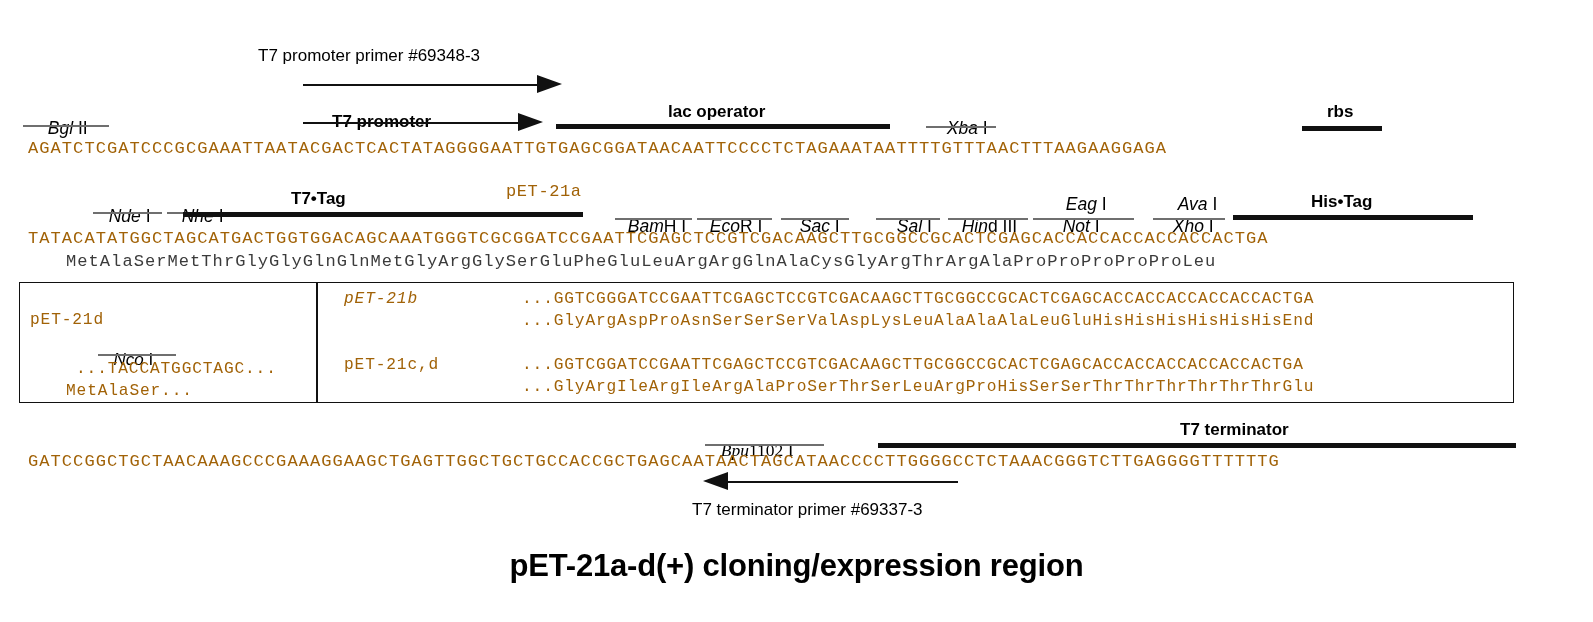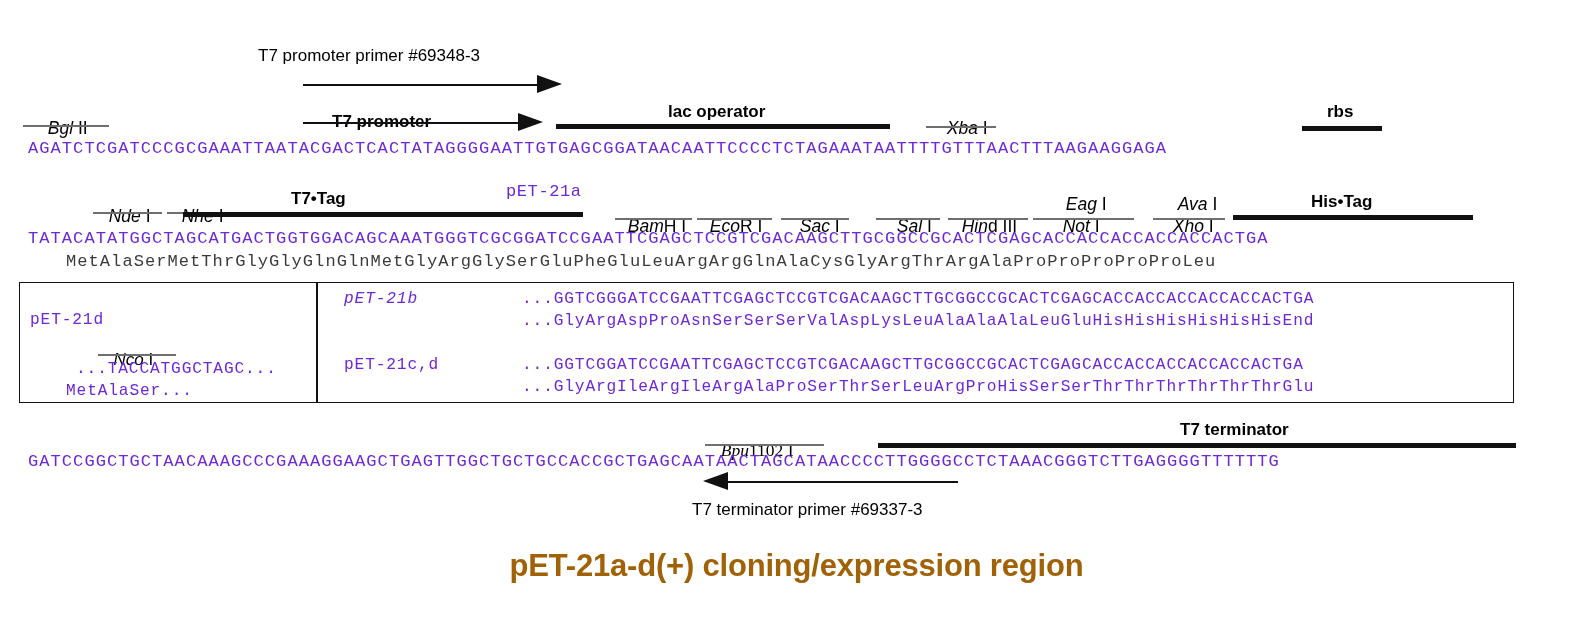--- a/index.html
+++ b/index.html
@@ -16,21 +16,21 @@
   }
 
   
   .abs { position: absolute; white-space: pre; }
 
   
   .seq {
     font-family: "Liberation Mono", "DejaVu Sans Mono", monospace;
     font-size: 17.1px;
     letter-spacing: 1.02px;
-    color: #6d28d9;
+    color: #a16207;
     white-space: pre;
   }
   .seq.prot { color: #3b3b3b; }
   .seq.small {
     font-size: 16.2px;
     letter-spacing: 0.85px;
   }
 
   
   .featlabel {
@@ -96,21 +96,21 @@
     background: #111;
   }
 
   
   #figure-title {
     position: absolute;
     width: 100%;
     text-align: center;
     font-weight: bold;
     font-size: 31px;
-    color: #a16207;
+    color: #000000;
     letter-spacing: -0.2px;
   }
 </style>
 </head>
 <body>
 
 <div class="abs plainlabel" style="left:258px; top:46px;">T7 promoter primer #69348-3</div>
 
 <div class="arrowline" style="left:303px; top:84px; width:245px;"></div>
 <div class="arrowhead right" style="left:537px; top:75px;"></div>

